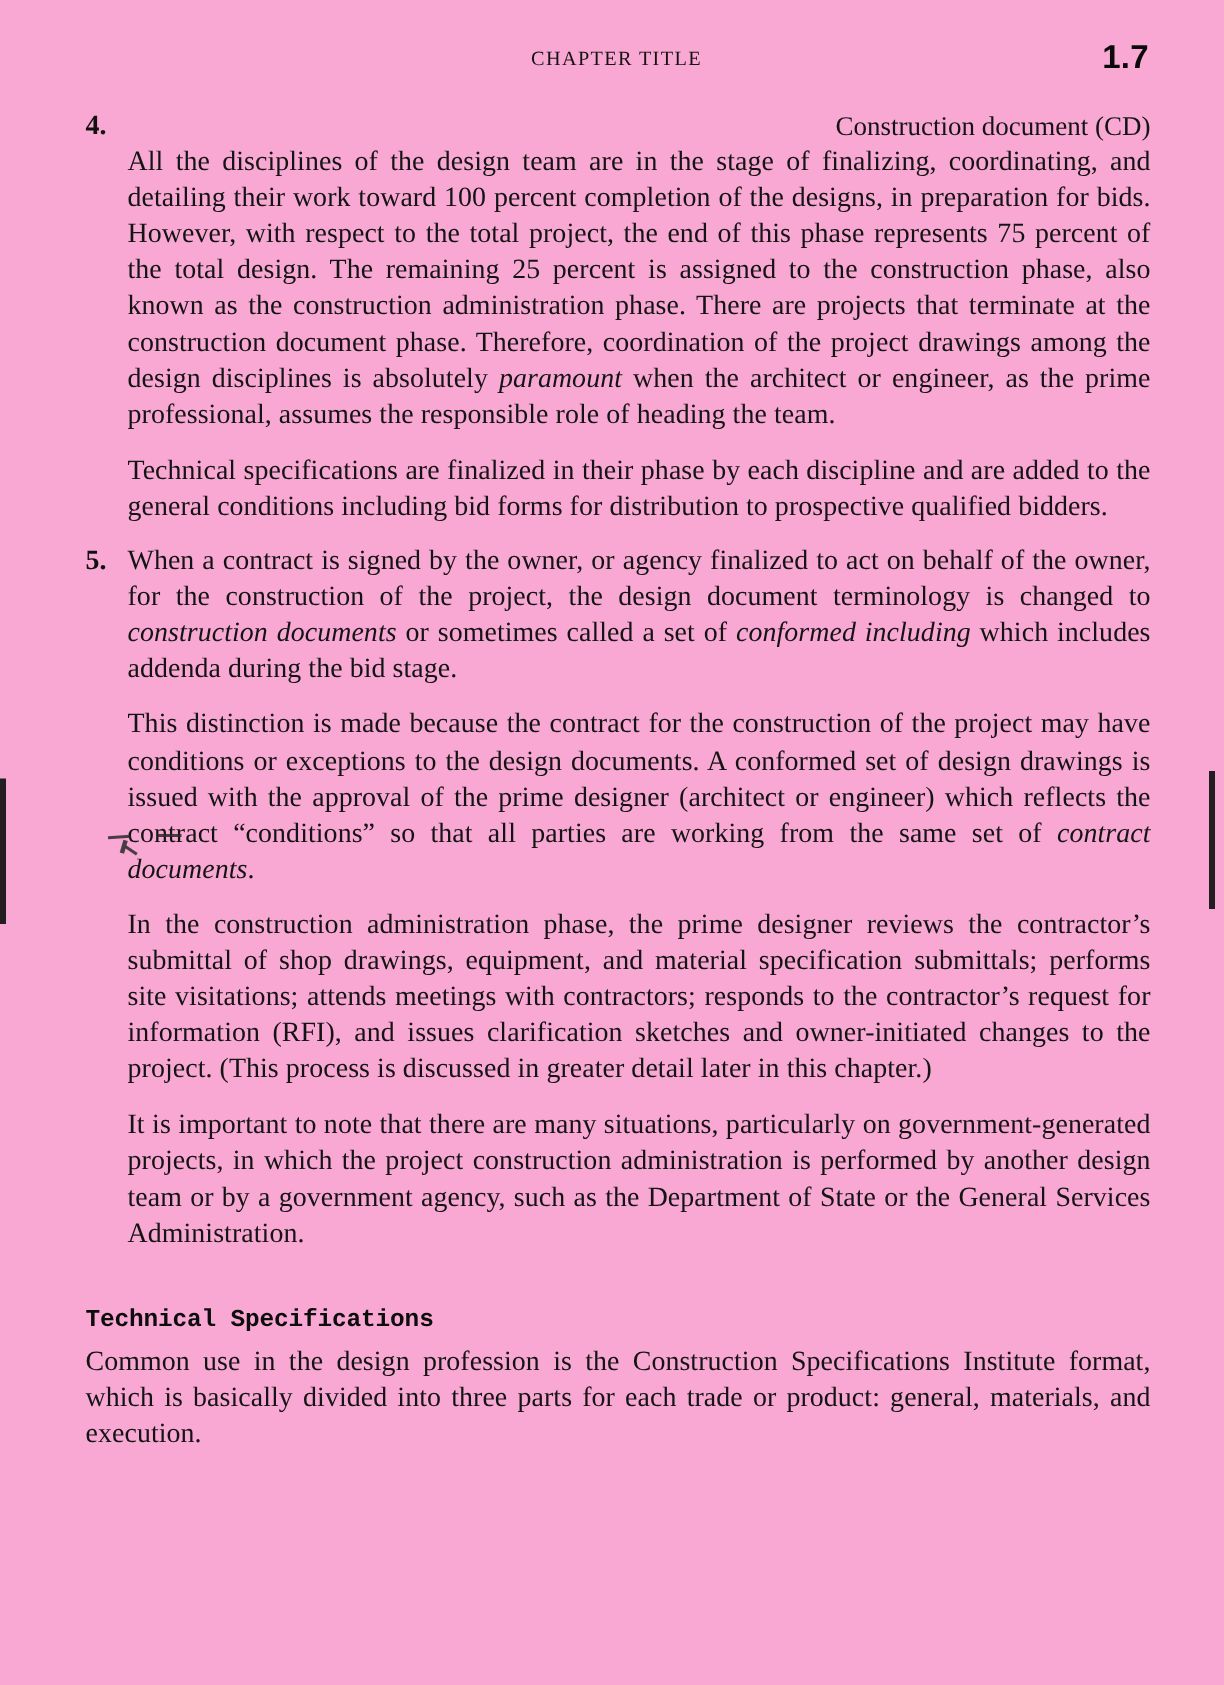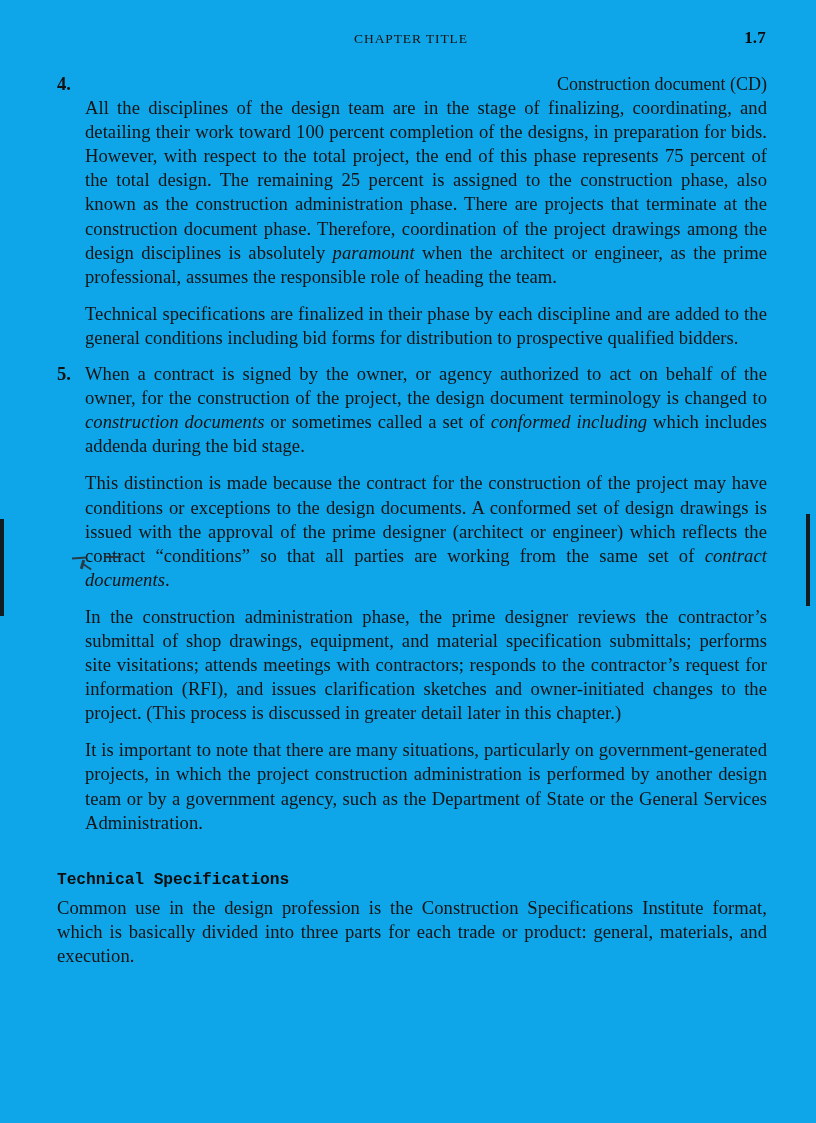--- a/index.html
+++ b/index.html
@@ -9,21 +9,21 @@
     background: #ffffff;
   }
   body {
     font-family: "Liberation Serif", "DejaVu Serif", serif;
     color: #000000;
   }
   #page {
     position: relative;
     width: 816px;
     height: 1123px;
-    background: #0ea5e9;
+    background: #f9a8d4;
     overflow: hidden;
     box-sizing: border-box;
   }
 
   
   #running-head {
     position: absolute;
     left: 56px;
     right: 50px;
     top: 30px;
@@ -40,23 +40,23 @@
     color: #15120f;
     
     font-variant: small-caps;
     text-transform: uppercase;
     line-height: 18px;
   }
   #folio {
     position: absolute;
     right: 0;
     top: -2px;
-    font-family: Liberation Serif, serif;
+    font-family: Liberation Sans, sans-serif;
     font-weight: bold;
-    font-size: 17px;
+    font-size: 22px;
     letter-spacing: 0.2px;
     color: #0b0b0b;
     line-height: 20px;
   }
 
   
   #column {
     position: absolute;
     left: 57px;
     top: 72px;
@@ -177,21 +177,21 @@
 
         <p class="body item-body"><span>All the disciplines of the design team are in the stage of finalizing, coordinating, and detailing their work toward 100 percent completion of the designs, in preparation for bids. However, with respect to the total project, the end of this phase represents 75 percent of the total design. The remaining 25 percent is assigned to the construction phase, also known as the construction administration phase. There are projects that terminate at the construction document phase. Therefore, coordination of the project drawings among the design disciplines is absolutely </span><i>paramount</i><span> when the architect or engineer, as the prime professional, assumes the responsible role of heading the team.</span></p>
 
         <p class="body item-body">Technical specifications are finalized in their phase by each discipline and are added to the general conditions including bid forms for distribution to prospective qualified bidders.</p>
 
       </li>
 
       <li>
         <span class="marker">5.</span>
 
-        <p class="body item-body"><span>When a contract is signed by the owner, or agency authorized to act on behalf of the owner, for the construction of the project, the design document terminology is changed to </span><i>construction documents</i><span> or sometimes called a set of </span><i>conformed including</i><span> which includes addenda during the bid stage.</span></p>
+        <p class="body item-body"><span>When a contract is signed by the owner, or agency finalized to act on behalf of the owner, for the construction of the project, the design document terminology is changed to </span><i>construction documents</i><span> or sometimes called a set of </span><i>conformed including</i><span> which includes addenda during the bid stage.</span></p>
 
         <p class="body item-body"><span>This distinction is made because the contract for the construction of the project may have conditions or exceptions to the design documents. A conformed set of design drawings is issued with the approval of the prime designer (architect or engineer) which reflects the contract “conditions” so that all parties are working from the same set of </span><i>contract documents</i><span>.</span></p>
 
         <p class="body item-body">In the construction administration phase, the prime designer reviews the contractor’s submittal of shop drawings, equipment, and material specification submittals; performs site visitations; attends meetings with contractors; responds to the contractor’s request for information (RFI), and issues clarification sketches and owner-initiated changes to the project. (This process is discussed in greater detail later in this chapter.)</p>
 
         <p class="body item-body">It is important to note that there are many situations, particularly on government-generated projects, in which the project construction administration is performed by another design team or by a government agency, such as the Department of State or the General Services Administration.</p>
       </li>
     </ol>
 
     <h2 class="subhead" style="margin-top:34px;font-family:Liberation Mono, monospace;">Technical Specifications</h2>

